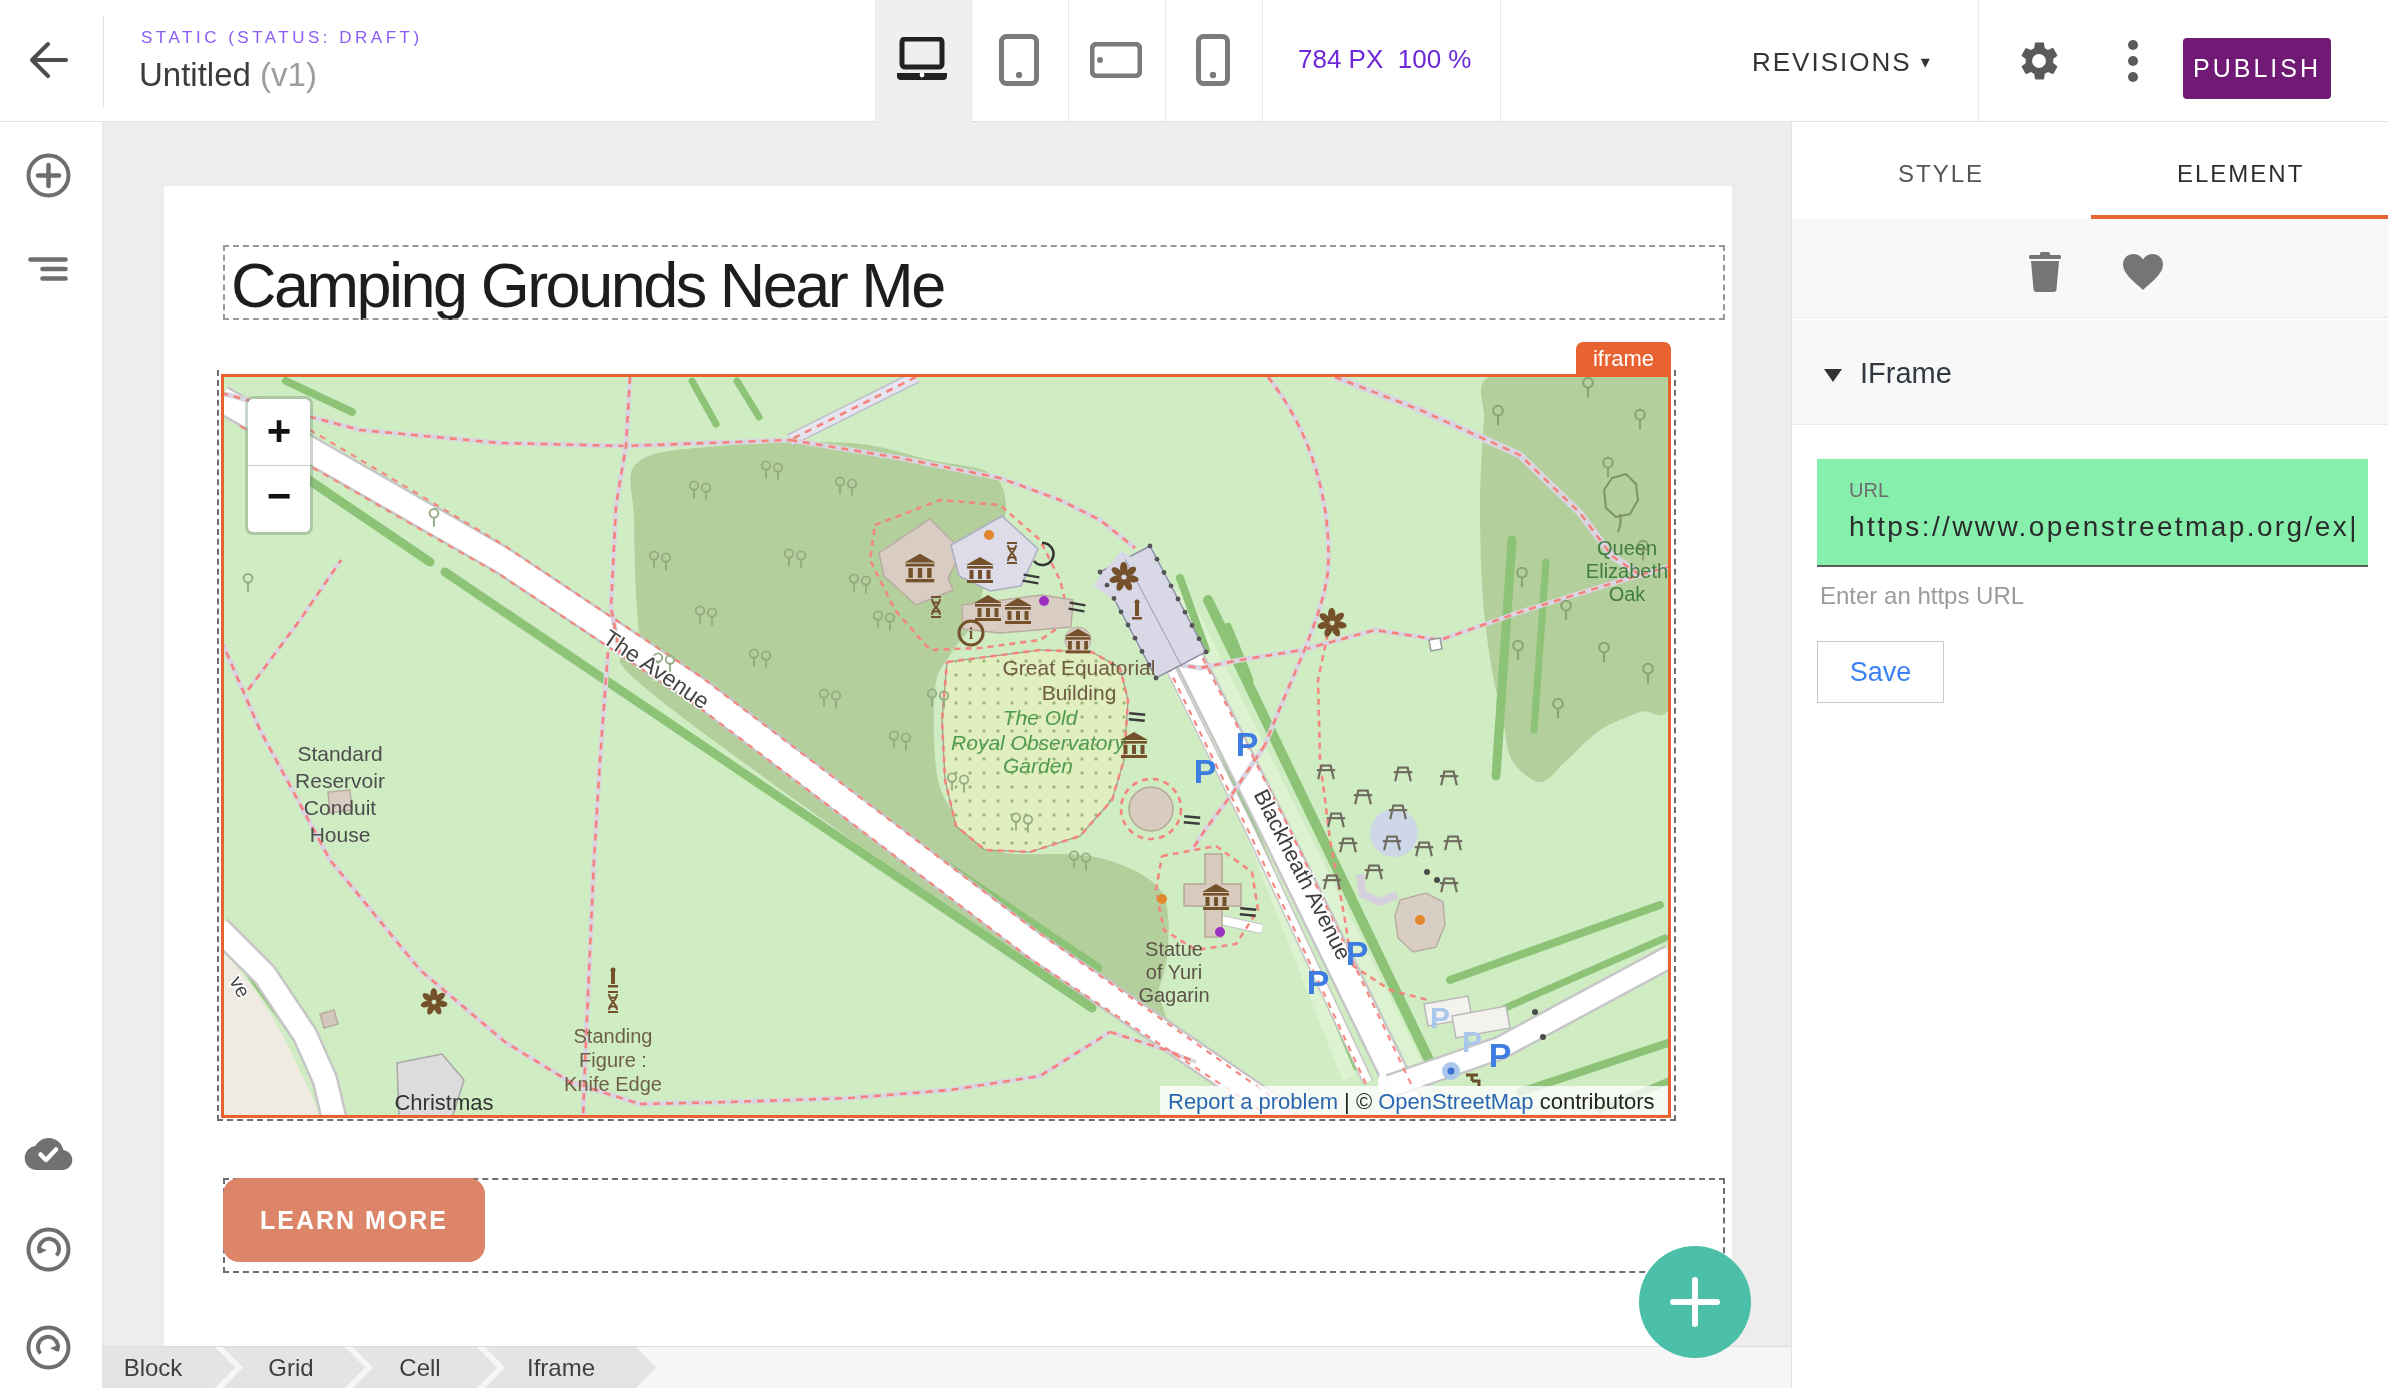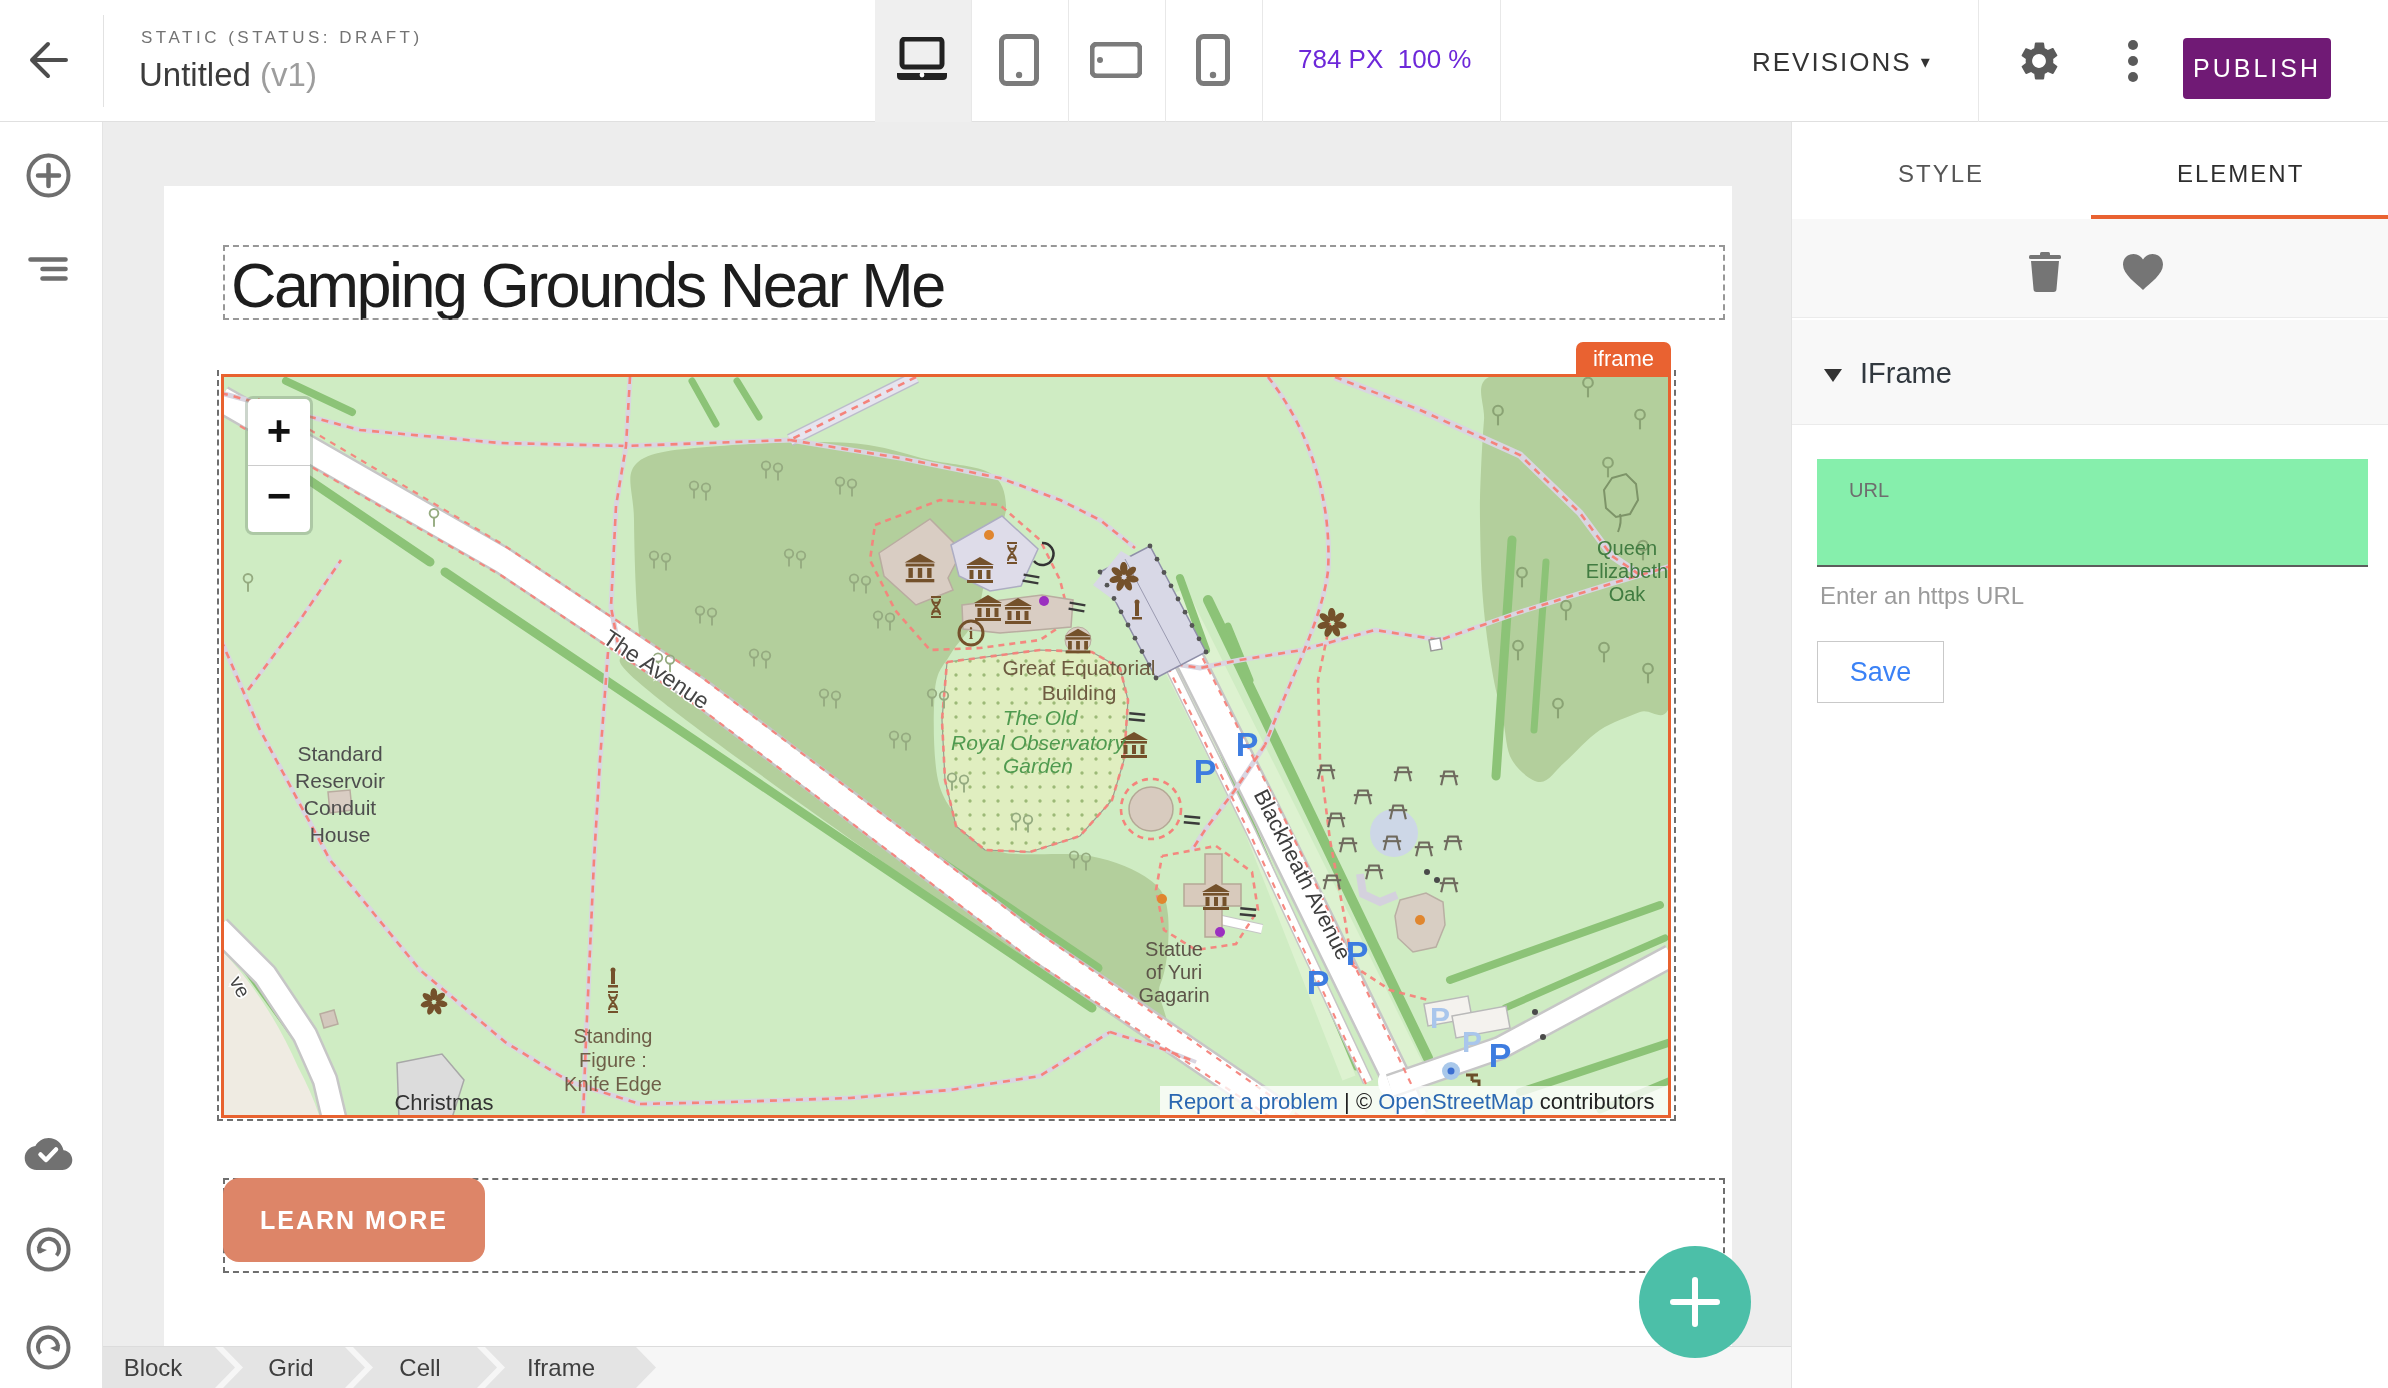--- a/index.html
+++ b/index.html
@@ -1,21 +1,21 @@
 <!DOCTYPE html>
 <html><head><meta charset="utf-8">
 <style>
 *{margin:0;padding:0;box-sizing:border-box}
 html,body{width:2388px;height:1388px;overflow:hidden;background:#ededed;font-family:"Liberation Sans",sans-serif}
 .abs{position:absolute}
 
 #header{position:absolute;left:0;top:0;width:2388px;height:122px;background:#fff;border-bottom:1px solid #e0e0e0;z-index:30}
 #hdiv1{position:absolute;left:103px;top:15px;width:1px;height:92px;background:#e2e2e2}
 #backarrow{position:absolute;left:24px;top:38px}
-#htitle1{position:absolute;left:141px;top:28px;font-size:17px;letter-spacing:3.5px;color:#737373;font-weight:400}
+#htitle1{position:absolute;left:141px;top:28px;font-size:17px;letter-spacing:3.5px;color:#8b5cf6;font-weight:400}
 #htitle2{position:absolute;left:139px;top:56px;font-size:33px;color:#3c3c3c}
 #htitle2 .v1{color:#9d9d9d}
 .hvd{position:absolute;top:0;width:1px;height:122px;background:#e8e8e8}
 #devactive{position:absolute;left:875px;top:0;width:96px;height:122px;background:#efefef}
 #pxlabel{position:absolute;left:1298px;top:44px;font-size:26px;color:#6d28d9}
 #revisions{position:absolute;left:1752px;top:47px;font-size:26px;letter-spacing:2px;color:#333}
 #publish{position:absolute;left:2183px;top:38px;width:148px;height:61px;background:#701a75;border-radius:4px;color:#fff;font-size:25px;letter-spacing:3px;text-align:center;line-height:61px}
 
 #sidebar{position:absolute;left:0;top:122px;width:103px;height:1266px;background:#fff;border-right:1px solid #e4e4e4;z-index:20}
 
@@ -713,15 +713,16 @@
   </svg>
 <svg class="abs" style="left:2122px;top:253px;z-index:21" width="42" height="38" viewBox="0 0 42 38">
     <path fill="#757575" d="M21 37 C14 30 1 21.5 1 11.5 C1 5 6 1 11.5 1 C15.5 1 19 3.2 21 6.5 C23 3.2 26.5 1 30.5 1 C36 1 41 5 41 11.5 C41 21.5 28 30 21 37 z"></path>
   </svg>
 <svg class="abs" style="left:1824px;top:369px;z-index:21" width="18" height="14" viewBox="0 0 18 14">
     <polygon points="0,0 18,0 9,13" fill="#333"></polygon>
   </svg>
 <div id="iframehdr">IFrame</div>
 <div id="urlbox">
     <div id="urllabel">URL</div>
+    <div id="urlval">https://www.openstreetmap.org/ex<span style="font-weight:100">|</span></div>
   </div>
 <div id="urlhint">Enter an https URL</div>
 <div id="savebtn">Save</div>
 
 </body></html>

